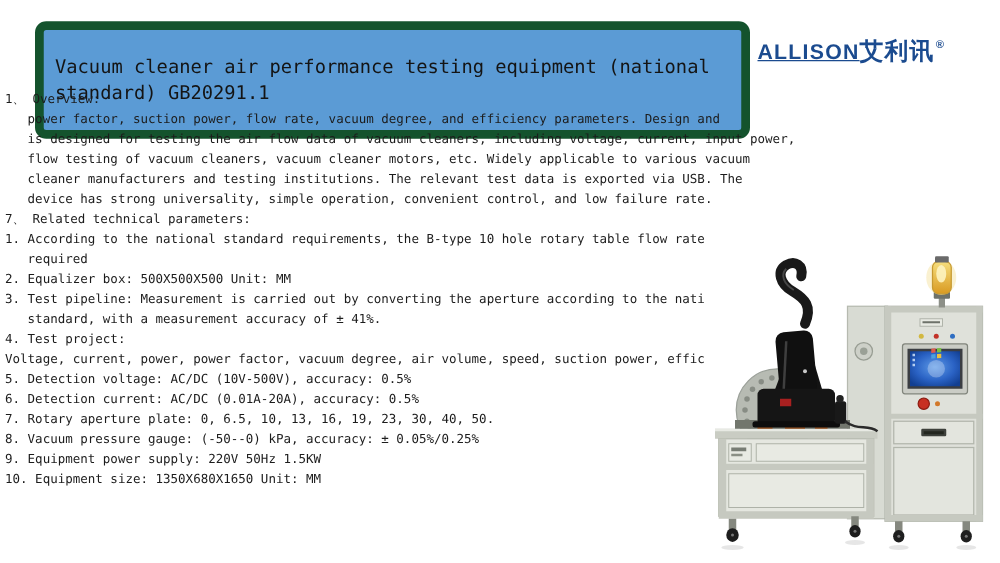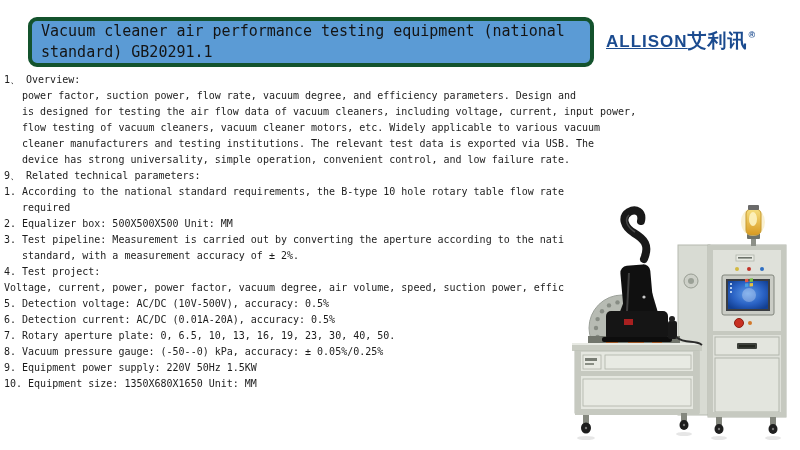--- a/index.html
+++ b/index.html
@@ -3,22 +3,22 @@
 <meta charset="utf-8">
 <style>
   html,body{margin:0;padding:0;}
   body{
     width:800px;height:450px;overflow:hidden;position:relative;
     background:#ffffff;
     font-family:"DejaVu Sans Mono","Liberation Mono",monospace;
   }
   .banner{
     position:absolute;left:28px;top:17px;width:540px;
-    background:#5b9bd5;border:4px solid #14532d;border-radius:9px;
-    padding:0 9px;color:#141414;font-size:15px;line-height:21px;
+    background:#5b9bd5;border:7px solid #14532d;border-radius:9px;
+    padding:19px 9px;color:#141414;font-size:15px;line-height:21px;
   }
   .bline{white-space:pre;}
   .logo{
     position:absolute;left:606px;top:28px;white-space:nowrap;
     color:#1b4b8f;font-family:"Liberation Sans","DejaVu Sans",sans-serif;
     font-weight:bold;
   }
   .logo .latin{font-size:17px;letter-spacing:1px;text-decoration:underline;}
   .logo .cjk{font-size:19px;margin-left:0;letter-spacing:1px;}
   .logo .reg{font-size:9px;vertical-align:9px;margin-left:1px;}
@@ -45,26 +45,26 @@
   <span class="latin">ALLISON</span><span class="cjk">艾利讯</span><span class="reg">®</span>
 </div>
 
 <div class="doc">
     <div class="tline">1、 Overview:</div>
     <div class="tline">   power factor, suction power, flow rate, vacuum degree, and efficiency parameters. Design and</div>
     <div class="tline">   is designed for testing the air flow data of vacuum cleaners, including voltage, current, input power,</div>
     <div class="tline">   flow testing of vacuum cleaners, vacuum cleaner motors, etc. Widely applicable to various vacuum</div>
     <div class="tline">   cleaner manufacturers and testing institutions. The relevant test data is exported via USB. The</div>
     <div class="tline">   device has strong universality, simple operation, convenient control, and low failure rate.</div>
-    <div class="tline">9、 Related technical parameters:</div>
+    <div class="tline">7、 Related technical parameters:</div>
     <div class="tline">1. According to the national standard requirements, the B-type 10 hole rotary table flow rate</div>
     <div class="tline">   required</div>
     <div class="tline">2. Equalizer box: 500X500X500 Unit: MM</div>
     <div class="tline">3. Test pipeline: Measurement is carried out by converting the aperture according to the nati</div>
-    <div class="tline">   standard, with a measurement accuracy of ± 2%.</div>
+    <div class="tline">   standard, with a measurement accuracy of ± 41%.</div>
     <div class="tline">4. Test project:</div>
     <div class="tline">Voltage, current, power, power factor, vacuum degree, air volume, speed, suction power, effic</div>
     <div class="tline">5. Detection voltage: AC/DC (10V-500V), accuracy: 0.5%</div>
     <div class="tline">6. Detection current: AC/DC (0.01A-20A), accuracy: 0.5%</div>
     <div class="tline">7. Rotary aperture plate: 0, 6.5, 10, 13, 16, 19, 23, 30, 40, 50.</div>
     <div class="tline">8. Vacuum pressure gauge: (-50--0) kPa, accuracy: ± 0.05%/0.25%</div>
     <div class="tline">9. Equipment power supply: 220V 50Hz 1.5KW</div>
     <div class="tline">10. Equipment size: 1350X680X1650 Unit: MM</div>
   </div>
 

